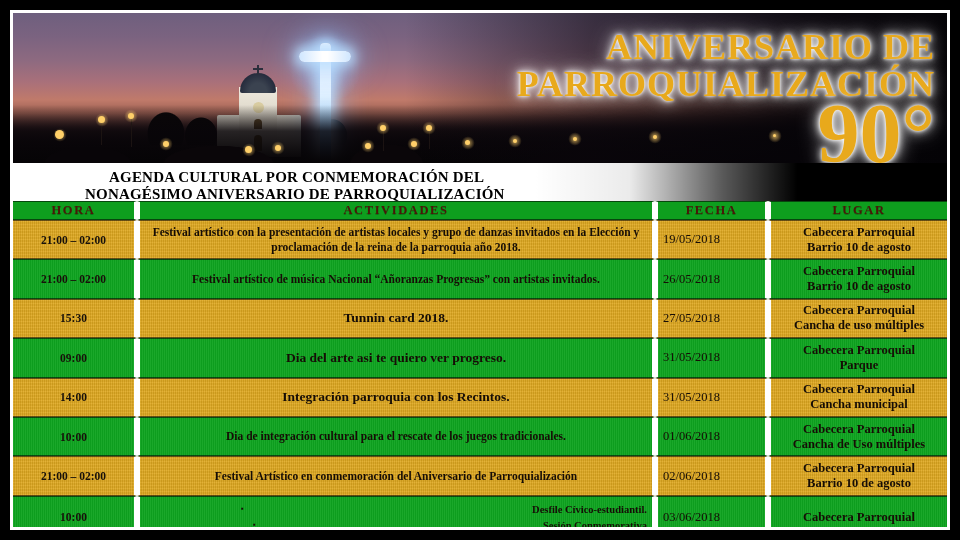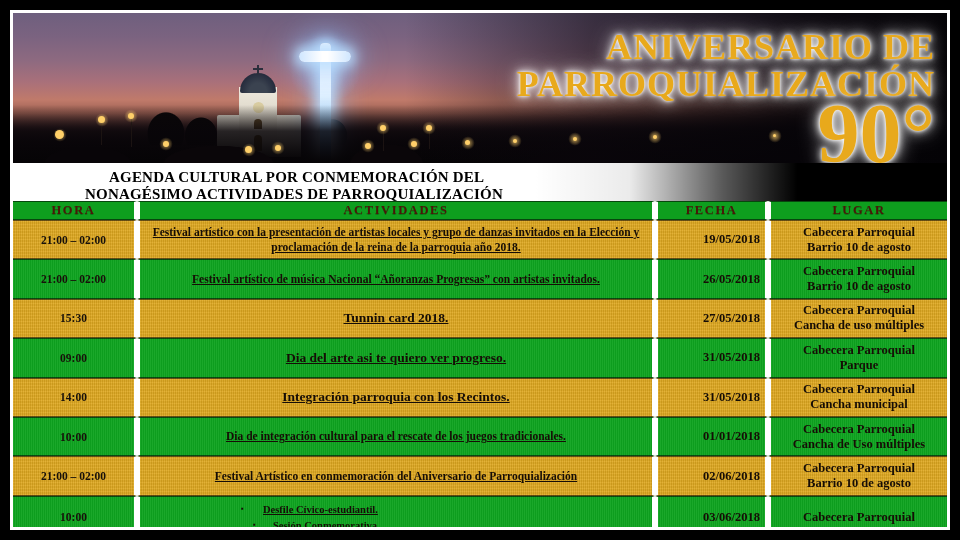--- a/index.html
+++ b/index.html
@@ -306,26 +306,25 @@
     padding-bottom: 6px;
   }
   td.cell-act {
     text-align: center;
     font-weight: bold;
     font-size: 13.5px;
     color: #160d06;
     line-height: 1.2;
     vertical-align: top;
     padding-top: 4px;
-    text-decoration: underline;
   }
   td.cell-act.small { font-size: 11.5px; line-height: 1.25; }
   td.cell-fecha {
-    text-align: right;
-    font-weight: bold;
+    text-align: left;
+    font-weight: normal;
     font-size: 12.5px;
     color: #160d06;
     vertical-align: bottom;
     padding-bottom: 6px;
   }
   td.cell-lugar {
     text-align: center;
     font-weight: bold;
     font-size: 12.5px;
     color: #160d06;
@@ -334,21 +333,21 @@
     padding-top: 4px;
   }
   td.cell-lugar.mid { vertical-align: middle; padding-top: 0; }
 
   .act-bullets { list-style: none; margin: 1px 0 0 0; padding: 0; }
   .act-bullets li {
     font-size: 10.5px;
     font-weight: bold;
     color: #160d06;
     line-height: 1.55;
-    text-align: left;
+    text-align: right;
     padding-left: 118px;
     position: relative;
   }
   .act-bullets li::before {
     content: "\25AA";
     position: absolute;
     left: 96px;
     font-size: 8px;
     top: 1px;
   }
@@ -411,21 +410,21 @@
       <div id="title-block">
         <div class="gold-line" id="title-l1">ANIVERSARIO DE</div>
         <div class="gold-line" id="title-l2">PARROQUIALIZACIÓN</div>
         <div class="gold-line" id="title-num">90°</div>
       </div>
     </div>
 
     <div id="subtitle-band">
       <div id="subtitle-inner">
         <div class="sub-line" id="sub-l1">AGENDA CULTURAL POR CONMEMORACIÓN DEL</div>
-        <div class="sub-line" id="sub-l2">NONAGÉSIMO ACTIVIDADES DE PARROQUIALIZACIÓN</div>
+        <div class="sub-line" id="sub-l2">NONAGÉSIMO ANIVERSARIO DE PARROQUIALIZACIÓN</div>
       </div>
     </div>
 
     <table id="agenda">
       <colgroup>
         <col class="c-hora">
           <col class="c-act">
           <col class="c-fec">
           <col class="c-lug">
       </colgroup>
@@ -479,21 +478,21 @@
             <td class="cell-act">Integración parroquia con los Recintos.</td>
             <td class="cell-fecha">31/05/2018</td>
             <td class="cell-lugar">
               <div>Cabecera Parroquial</div>
               <div>Cancha municipal</div>
             </td>
           </tr>
           <tr class="r-green">
             <td class="cell-hora">10:00</td>
             <td class="cell-act small">Dia de integración cultural para el rescate de los juegos tradicionales.</td>
-            <td class="cell-fecha">01/01/2018</td>
+            <td class="cell-fecha">01/06/2018</td>
             <td class="cell-lugar">
               <div>Cabecera Parroquial</div>
               <div>Cancha de Uso múltiples</div>
             </td>
           </tr>
           <tr class="r-gold">
             <td class="cell-hora">21:00 – 02:00</td>
             <td class="cell-act small">Festival Artístico en conmemoración del Aniversario de Parroquialización</td>
             <td class="cell-fecha">02/06/2018</td>
             <td class="cell-lugar">

